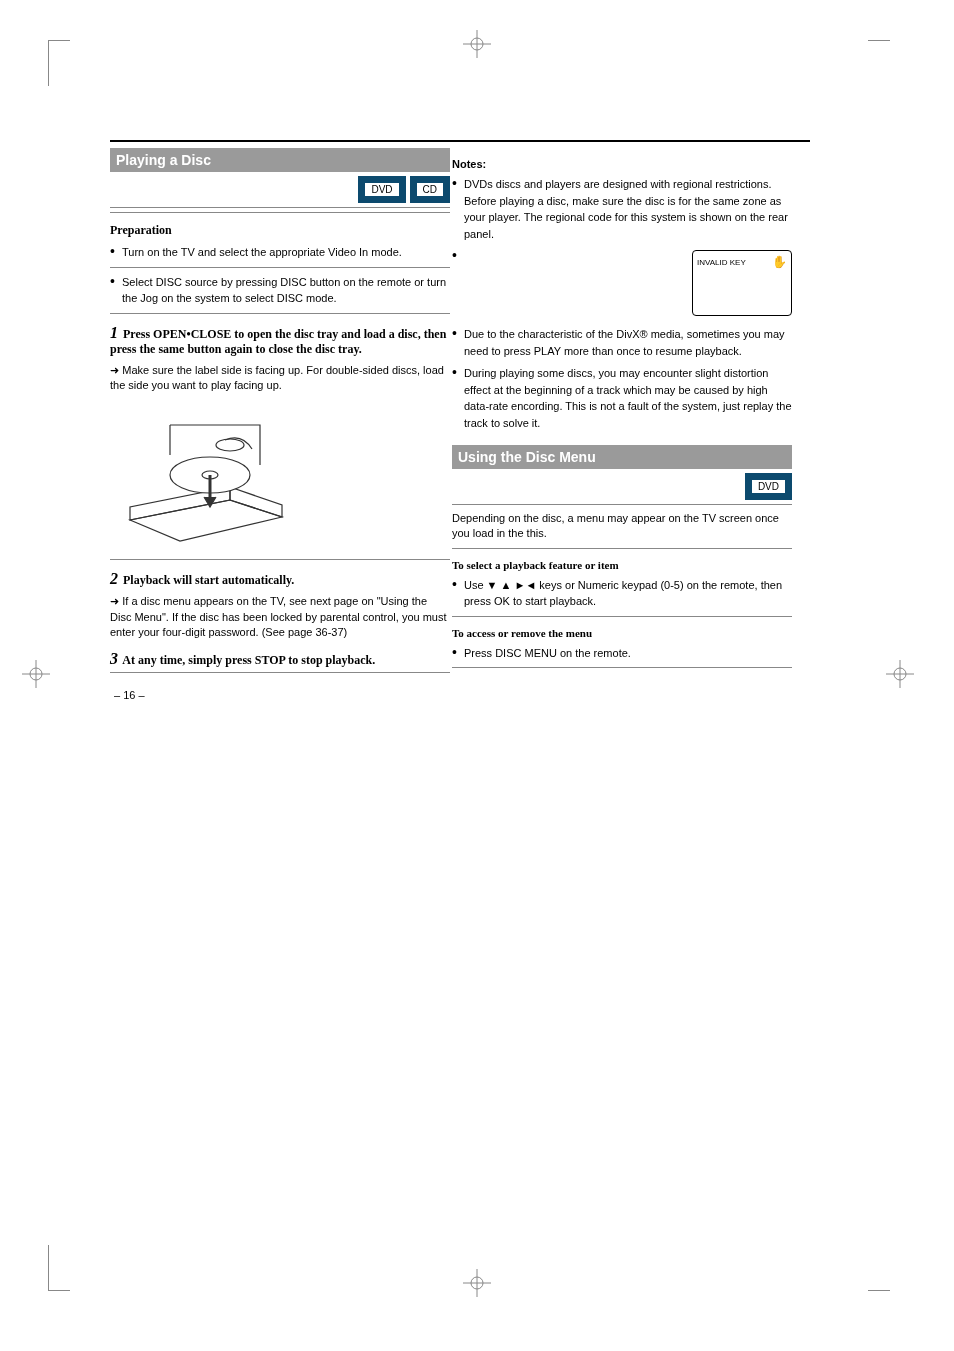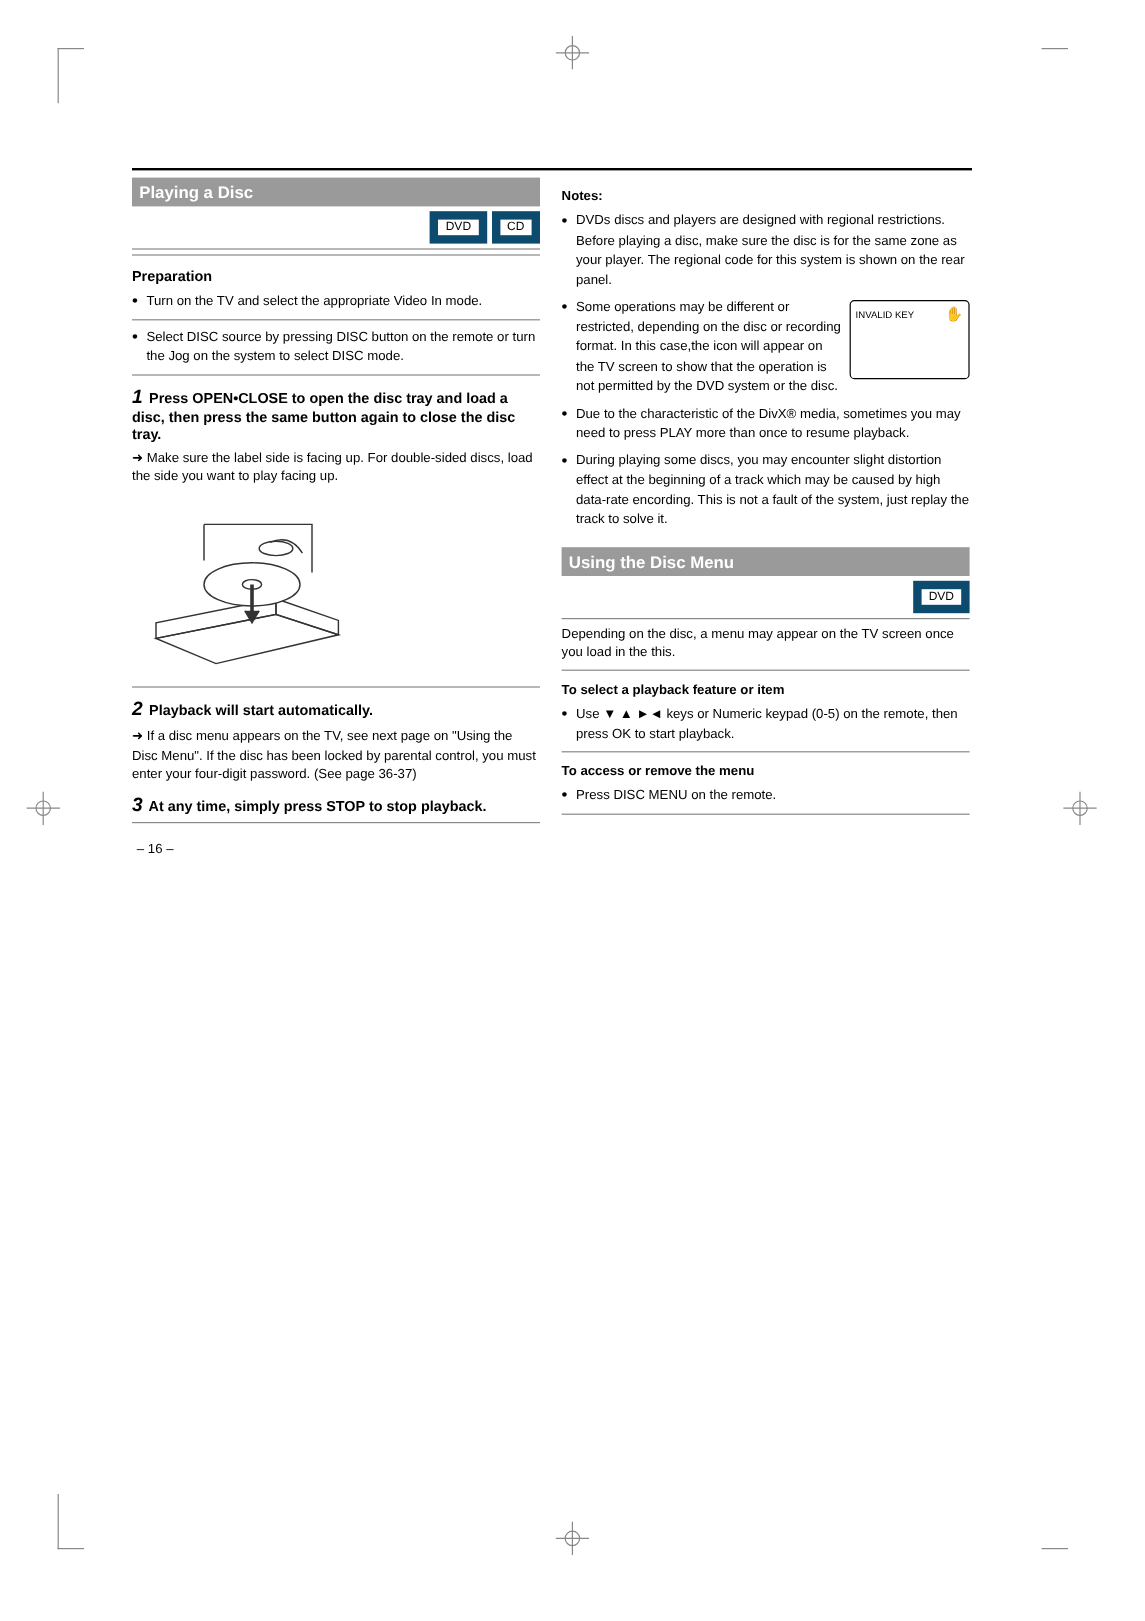--- a/index.html
+++ b/index.html
@@ -12,21 +12,21 @@
     position: relative;
   }
   .page {
     position: absolute;
     left: 110px;
     top: 140px;
     width: 700px;
   }
   .rule-black { border-top: 2px solid #000; margin-bottom: 6px; }
   .rule-gray { border-top: 1px solid #888; margin: 4px 0; }
-  .columns { display: flex; gap: 18px; }
+  .columns { display: flex; gap: 2px; }
   .col { width: 340px; }
   .bar-header {
     background: #9a9a9a;
     color: #fff;
     padding: 4px 6px;
     font-weight: bold;
     font-size: 14px;
     margin-bottom: 4px;
   }
   .sub-row {
@@ -37,21 +37,21 @@
     margin-bottom: 4px;
     font-size: 11px;
   }
   .tag {
     border: 7px solid #0c4a6e;
     padding: 1px 6px;
     font-size: 10px;
     background: #fff;
   }
   .para { font-size: 11px; line-height: 1.4; margin: 6px 0; }
-  .step-title { font-size: 12px; font-weight: bold; margin-top: 10px; }
+  .step-title { font-size: 12px; font-weight: bold; margin-top: 10px; font-family: Liberation Serif, serif; }
   .step-title .num { font-size: 16px; font-style: italic; margin-right: 2px; }
   .bullets { list-style: none; padding: 0; margin: 0; }
   .bullets li { font-size: 11px; line-height: 1.5; padding-left: 12px; position: relative; margin: 6px 0; }
   .bullets li::before { content: "•"; position: absolute; left: 0; font-size: 14px; line-height: 1; top: 0; }
   .note-head { font-weight: bold; font-size: 11px; margin-top: 10px; }
   .illus { width: 200px; height: 140px; margin: 6px 0; }
   .screen-box {
     border: 1px solid #000;
     border-radius: 4px;
     width: 100px;
@@ -176,21 +176,20 @@
     <div class="col">
       <p class="note-head">Notes:</p>
 
       <ul class="bullets">
         <li>DVDs discs and players are designed with regional restrictions. Before playing a disc, make sure the disc is for the same zone as your player. The regional code for this system is shown on the rear panel.</li>
         <li class="clearfix">
           <div class="screen-box">
             <span class="screen-corner">✋</span>
             <div class="screen-line">INVALID KEY</div>
           </div>
-          <span>Some operations may be different or restricted, depending on the disc or recording format. In this case,the icon          will appear on the TV screen to show that the operation is not permitted by the DVD system or the disc.</span>
         </li>
         <li>Due to the characteristic of the DivX® media, sometimes you may need to press PLAY more than once to resume playback.</li>
         <li>During playing some discs, you may encounter slight distortion effect at the beginning of a track which may be caused by high data-rate encording. This is not a fault of the system, just replay the track to solve it.</li>
       </ul>
 
       <div class="bar-header" style="margin-top:14px;">Using the Disc Menu</div>
       <div class="sub-row">
         <span class="tag">DVD</span>
       </div>
       <div class="rule-gray"></div>

